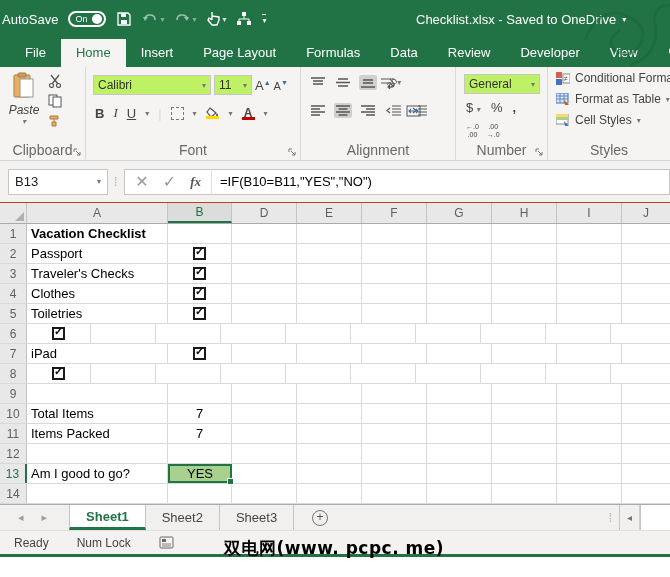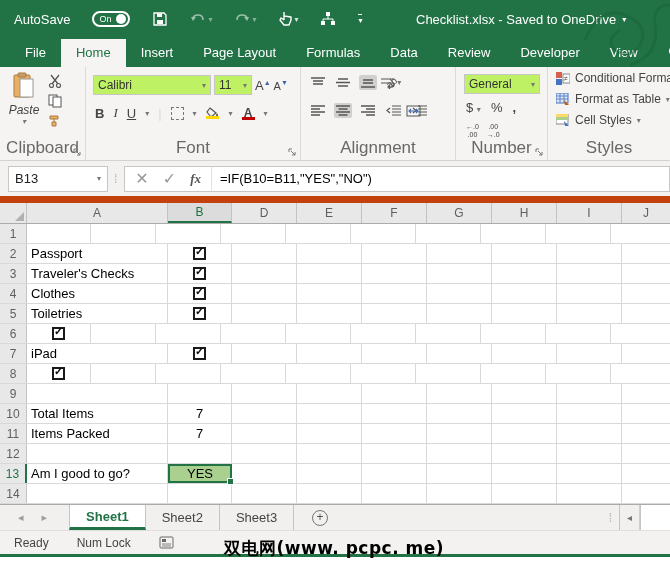--- a/index.html
+++ b/index.html
@@ -1,42 +1,42 @@
 <!DOCTYPE html>
 <html><head>
 <meta charset="utf-8">
 <style>
   * { margin:0; padding:0; box-sizing:border-box; }
   body { width:670px; height:577px; font-family:"Liberation Sans", sans-serif; background:#fff; position:relative; overflow:hidden; }
   .app { width:670px; height:577px; position:relative; background:#fff; }
 
   
   .titlebar { height:38px; background:#217346; display:flex; align-items:center; position:relative; color:#fff; }
-  .qat { display:flex; align-items:center; gap:22px; padding-left:14px; }
+  .qat { display:flex; align-items:center; gap:10px; padding-left:2px; }
   .autosave-label { font-size:13px; }
   .toggle { width:38px; height:16px; border:2px solid #fff; border-radius:9px; display:flex; align-items:center; position:relative; cursor:default; }
   .toggle .on-txt { font-size:9px; color:#fff; margin-left:5px; }
   .toggle .knob { width:10px; height:10px; background:#fff; border-radius:50%; position:absolute; right:2px; }
   .qat-btn { display:flex; align-items:center; gap:2px; }
   .chev { font-size:8px; color:#cfe3d8; }
   .dim { opacity:.55; }
   .apptitle { position:absolute; left:416px; top:0; height:38px; display:flex; align-items:center; font-size:13px; gap:6px; white-space:nowrap; }
   .swirl { position:absolute; right:0; top:0; opacity:.5; }
 
   
   .tabrow { height:29px; background:#217346; display:flex; align-items:flex-end; padding-left:10px; overflow:hidden; }
   .rtab { color:#fff; font-size:13px; padding:6px 15px 7px 15px; white-space:nowrap; }
   .rtab.active { background:#f5f4f2; color:#217346; }
   .telltab { display:flex; align-items:center; gap:5px; }
 
   
   .ribbon { height:94px; background:#f5f4f2; border-bottom:1px solid #d5d3d1; display:flex; position:relative; }
   .rgroup { position:relative; height:100%; }
   .rgroup + .rgroup { border-left:1px solid #dcdad8; }
-  .glabel { position:absolute; bottom:2px; left:0; right:0; text-align:center; font-size:17px; color:#6a6866; }
+  .glabel { position:absolute; bottom:2px; left:0; right:0; text-align:center; font-size:14px; color:#6a6866; }
   .launcher { position:absolute; bottom:3px; right:3px; }
   .g-clip { width:85px; }
   .paste-btn { position:absolute; left:6px; top:5px; width:36px; text-align:center; font-size:12px; color:#444;font-style:italic; }
   .clip-stack { position:absolute; left:48px; top:7px; display:flex; flex-direction:column; gap:6px; align-items:flex-start; }
   .g-font { width:215px; }
   .selbox { background:#bef264; border:1px solid #c8c6c4; height:20px; display:flex; align-items:center; justify-content:space-between; font-size:12px; color:#333; padding:0 4px; }
   .font-row1 { position:absolute; left:7px; top:8px; display:flex; gap:3px; align-items:center; }
   .font-row2 { position:absolute; left:9px; top:38px; display:flex; gap:9px; align-items:center; font-size:13px; color:#444; }
   .bld{font-weight:bold;} .itl{font-style:italic; font-family:"Liberation Serif",serif;} .und{text-decoration:underline;}
   .asz { font-size:13px; color:#444; position:relative; }
@@ -55,21 +55,21 @@
   .g-num { width:92px; }
   .num-fmt { position:absolute; left:8px; top:7px; width:76px; }
   .num-row2 { position:absolute; left:10px; top:33px; display:flex; gap:10px; align-items:center; font-size:13px; color:#444; }
   .num-row3 { position:absolute; left:10px; top:56px; display:flex; gap:8px; }
   .dec { font-size:7px; color:#444; line-height:1.2; text-align:center; }
   .g-styles { flex:1; overflow:hidden; }
   .style-row { display:flex; align-items:center; gap:5px; font-size:12px; color:#444; white-space:nowrap; padding:4px 0 3px 8px; }
   .sic { width:14px; height:13px; flex:none; }
 
   
-  .fbar { height:42px; background:#f3f2f1; border-bottom:7px solid #c2410c; display:flex; align-items:center; padding:0 0 0 8px; }
+  .fbar { height:42px; background:#f3f2f1; border-bottom:1px solid #c2410c; display:flex; align-items:center; padding:0 0 0 8px; }
   .namebox { width:100px; height:26px; background:#fff; border:1px solid #c8c6c4; display:flex; align-items:center; justify-content:space-between; padding:0 6px; font-size:13px; color:#222; }
   .vdots { color:#b5b3b1; font-size:12px; margin:0 6px; letter-spacing:1px; }
   .fbtns { height:26px; background:#fff; border:1px solid #c8c6c4; border-right:none; display:flex; align-items:center; gap:14px; padding:0 10px; color:#9a9896; }
   .fxlbl { font-style:italic; font-weight:bold; color:#555; font-size:13px; font-family:"Liberation Serif", serif; }
   .finput { flex:1; height:26px; background:#fff; border:1px solid #c8c6c4; border-left:1px solid #e3e1df; display:flex; align-items:center; padding:0 8px; font-size:13px; color:#000; }
 
   
   .colheads { height:21px; display:flex; background:#e8e8e8; border-bottom:1px solid #ababab; font-size:12px; color:#5f5f5f; }
   .ch { border-right:1px solid #c3c3c3; display:flex; align-items:center; justify-content:center; height:100%; }
   .corner { width:27px; background:#e8e8e8; position:relative; }
@@ -400,20 +400,21 @@
     <div class="ch ch-s">F</div>
     <div class="ch ch-s">G</div>
     <div class="ch ch-s">H</div>
     <div class="ch ch-s">I</div>
     <div class="ch ch-last">J</div>
   </div>
 
   <div class="rows">
     <div class="grow">
       <div class="rn">1</div>
+      <div class="ca bold">Vacation Checklist</div>
       <div class="cb"></div>
       <div class="cfill"></div>
     </div>
     <div class="grow">
       <div class="rn">2</div>
       <div class="ca">Passport</div>
       <div class="cb">
           <span class="cbx"></span>
         </div>
       <div class="cfill"></div>

